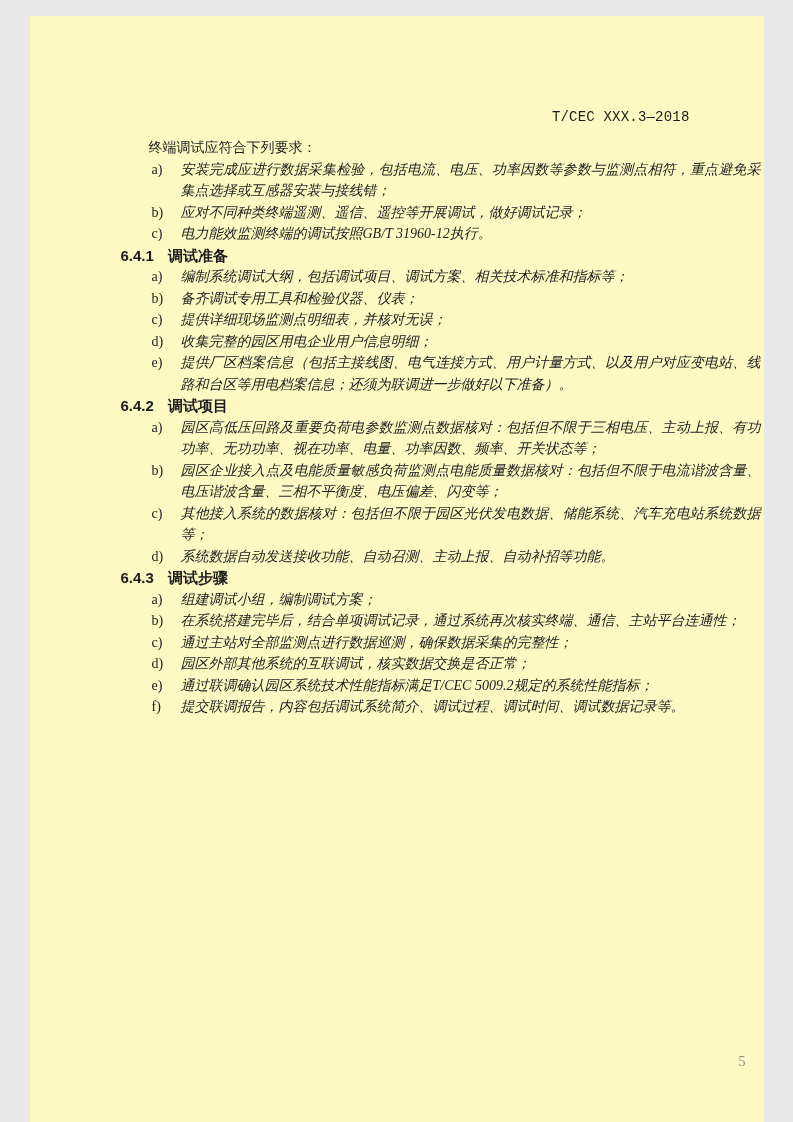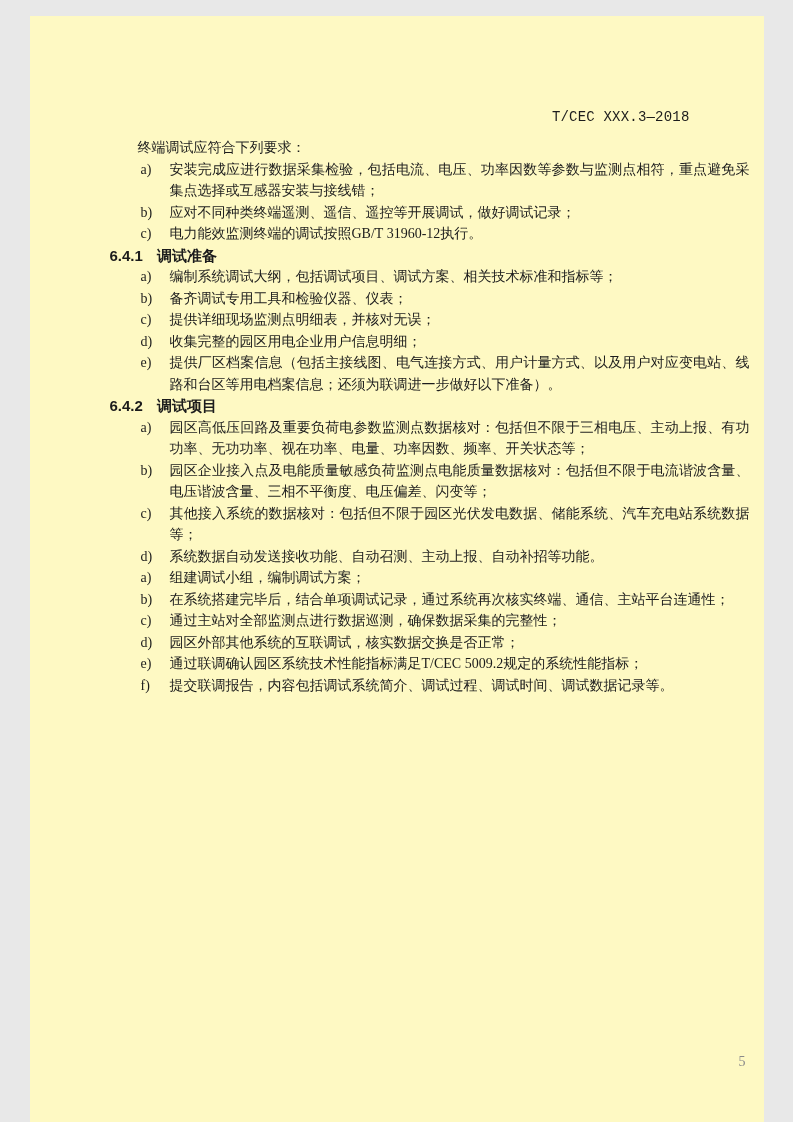--- a/index.html
+++ b/index.html
@@ -18,21 +18,21 @@
     right:74px;
     font-family:"Liberation Mono","DejaVu Sans Mono",monospace;
     font-size:14px;
     letter-spacing:0.2px;
     color:#1c1c1c;
     white-space:nowrap;
   }
   .content{
     position:absolute;
     top:121px;
-    left:80px;
+    left:91px;
     width:640px;
     font-size:14px;
     line-height:21.5px;
     text-align:justify;
   }
   .para{margin:0;text-indent:2em;}
   .lead{margin:0;text-indent:2em;}
   h2.heading{
     font-family:"Liberation Sans","DejaVu Sans",sans-serif;
     font-size:15px;
@@ -48,21 +48,21 @@
   .mt7{margin-top:7px;}
   .mt6{margin-top:6px;}
   .list{margin:0;}
   .li{display:flex;align-items:flex-start;}
   .li-label{
     flex:none;
     width:29px;
     margin-left:31px;
     white-space:nowrap;
   }
-  .li-text{flex:1;text-align:justify;}
+  .li-text{flex:1;text-align:justify;font-style:italic;}
   .page-number{
     position:absolute;
     top:1038px;
     left:709px;
     font-size:14px;
     color:#8a8a8a;
   }
 </style>
 </head>
 <body>
@@ -136,20 +136,23 @@
       <div class="li">
         <span class="li-label">c)</span>
         <span class="li-text">其他接入系统的数据核对：包括但不限于园区光伏发电数据、储能系统、汽车充电站系统数据等；</span>
       </div>
       <div class="li">
         <span class="li-label">d)</span>
         <span class="li-text">系统数据自动发送接收功能、自动召测、主动上报、自动补招等功能。</span>
       </div>
     </div>
 
+    <h2 class="heading mt6">
+      <span class="h-num">6.4.3</span><span class="h-title">调试步骤</span>
+    </h2>
 
 
     <div class="list">
       <div class="li">
         <span class="li-label">a)</span>
         <span class="li-text">组建调试小组，编制调试方案；</span>
       </div>
       <div class="li">
         <span class="li-label">b)</span>
         <span class="li-text">在系统搭建完毕后，结合单项调试记录，通过系统再次核实终端、通信、主站平台连通性；</span>

